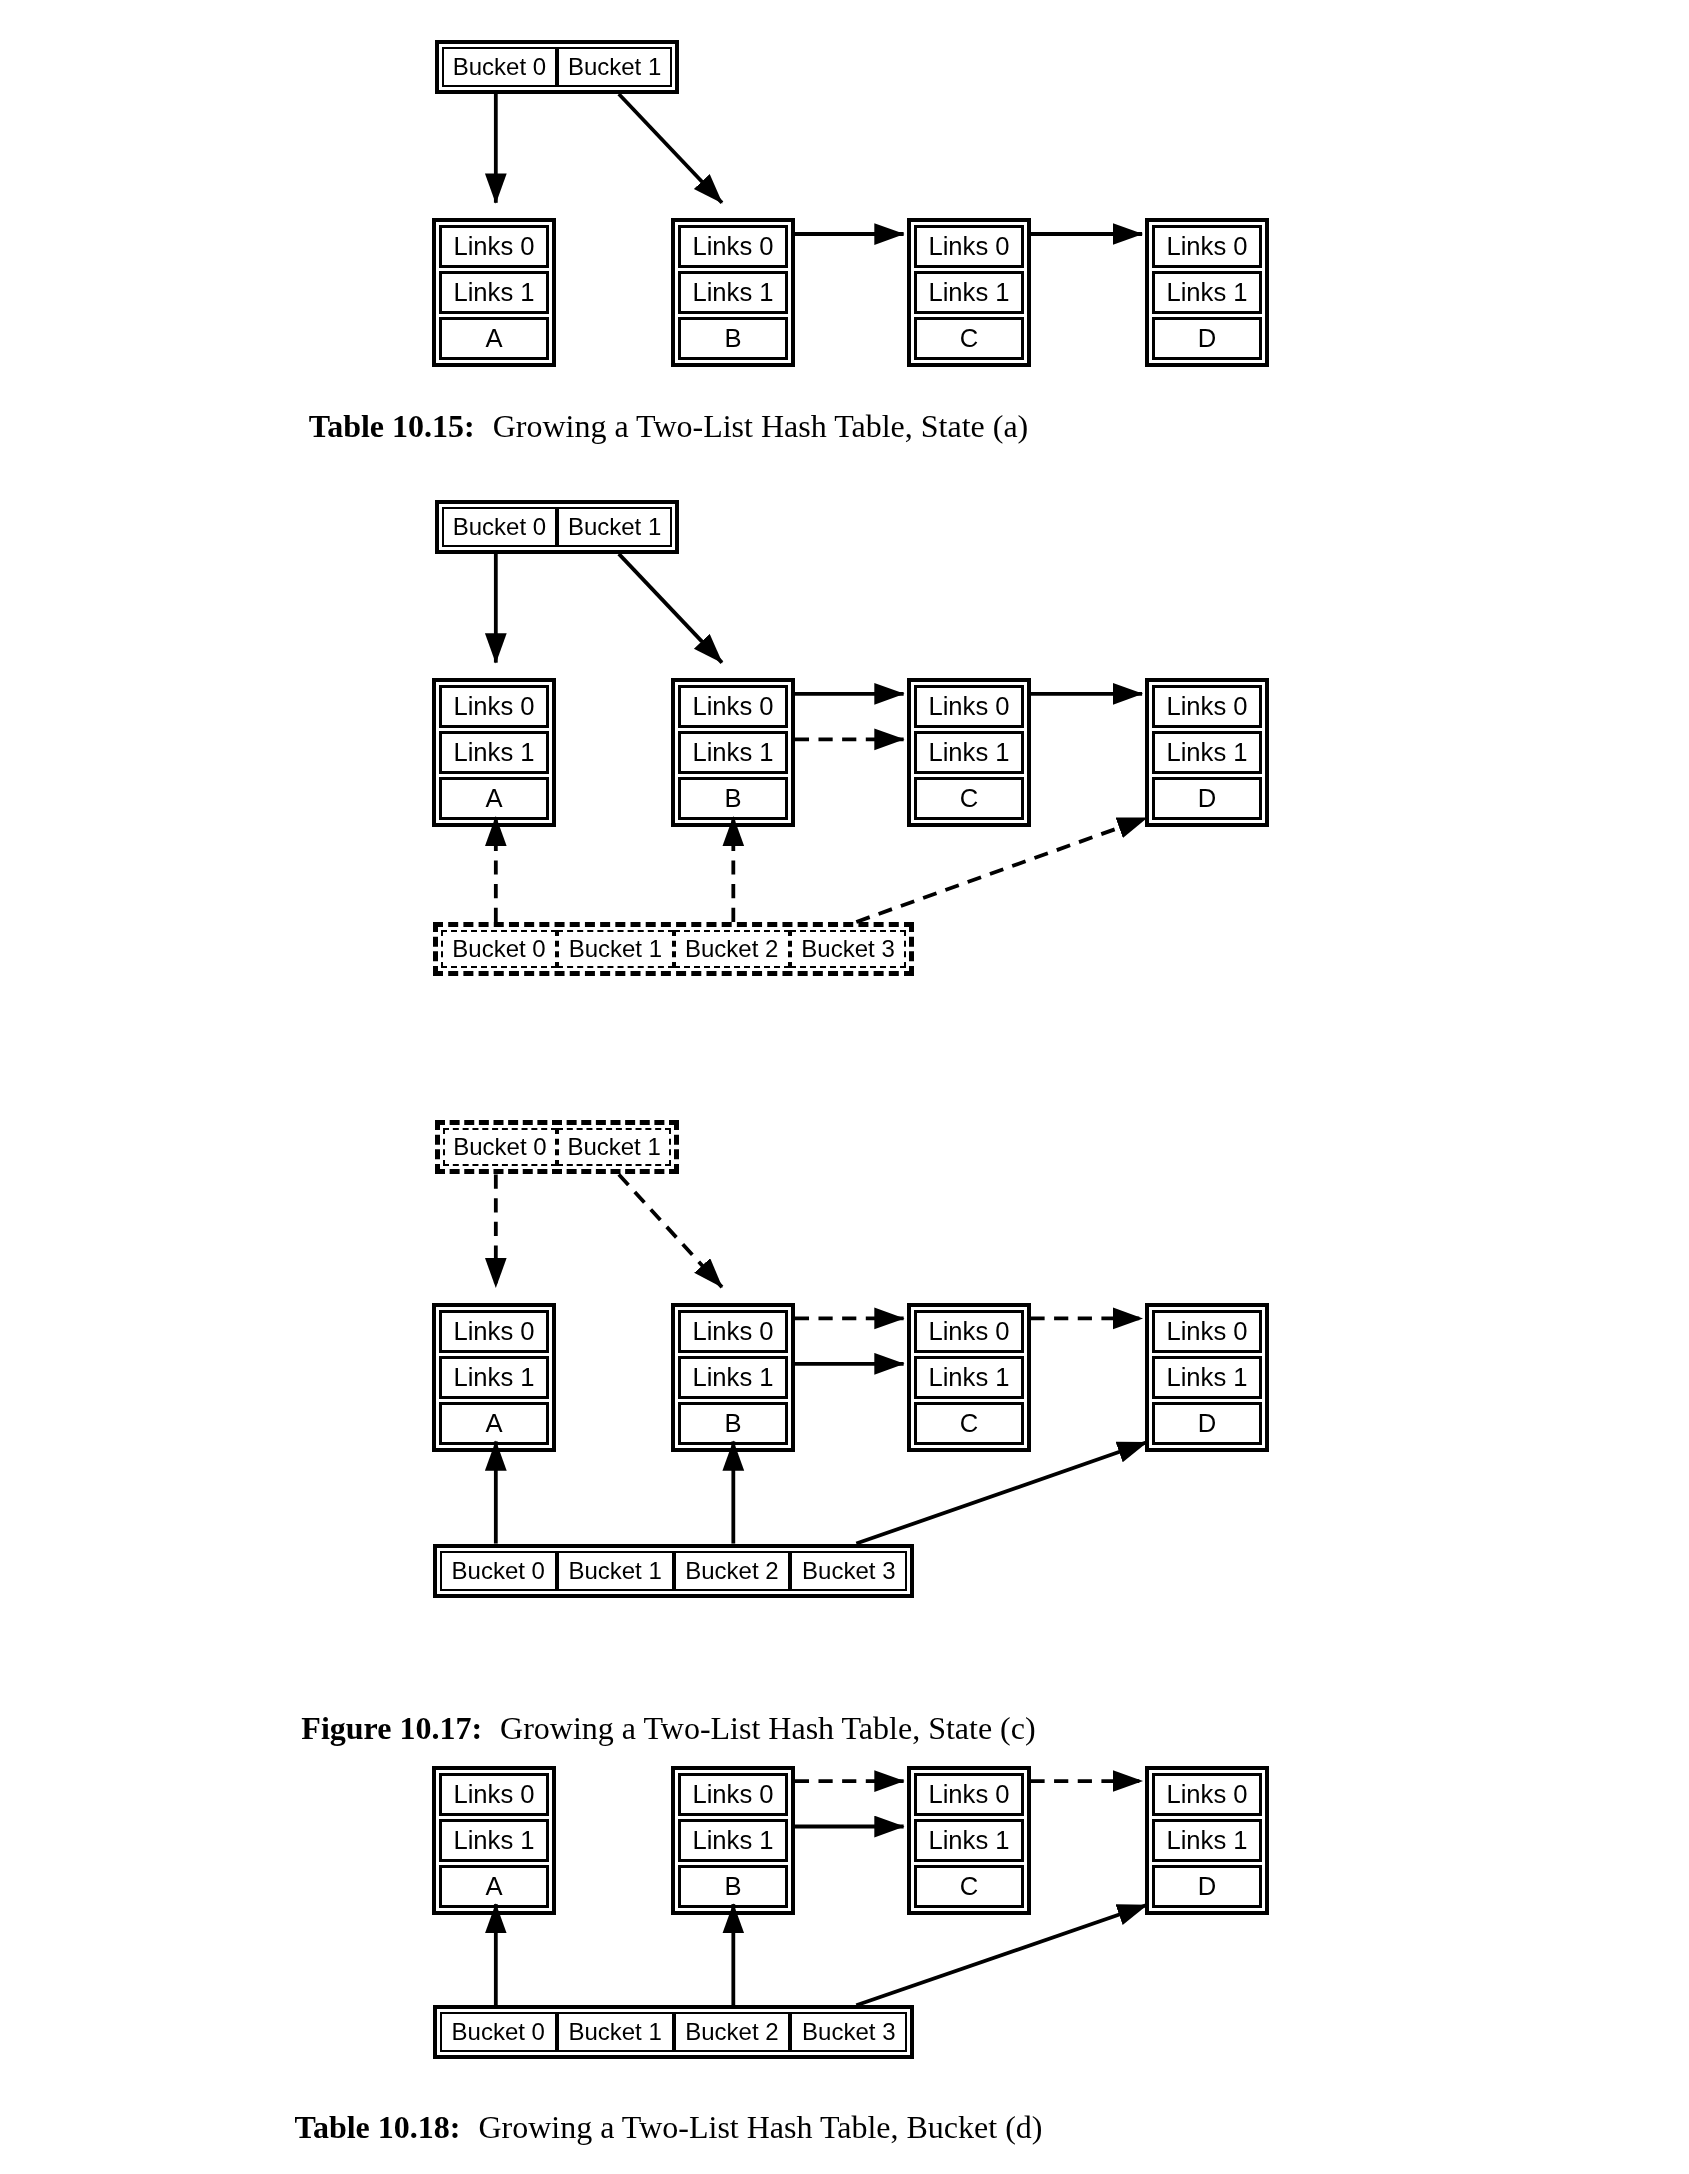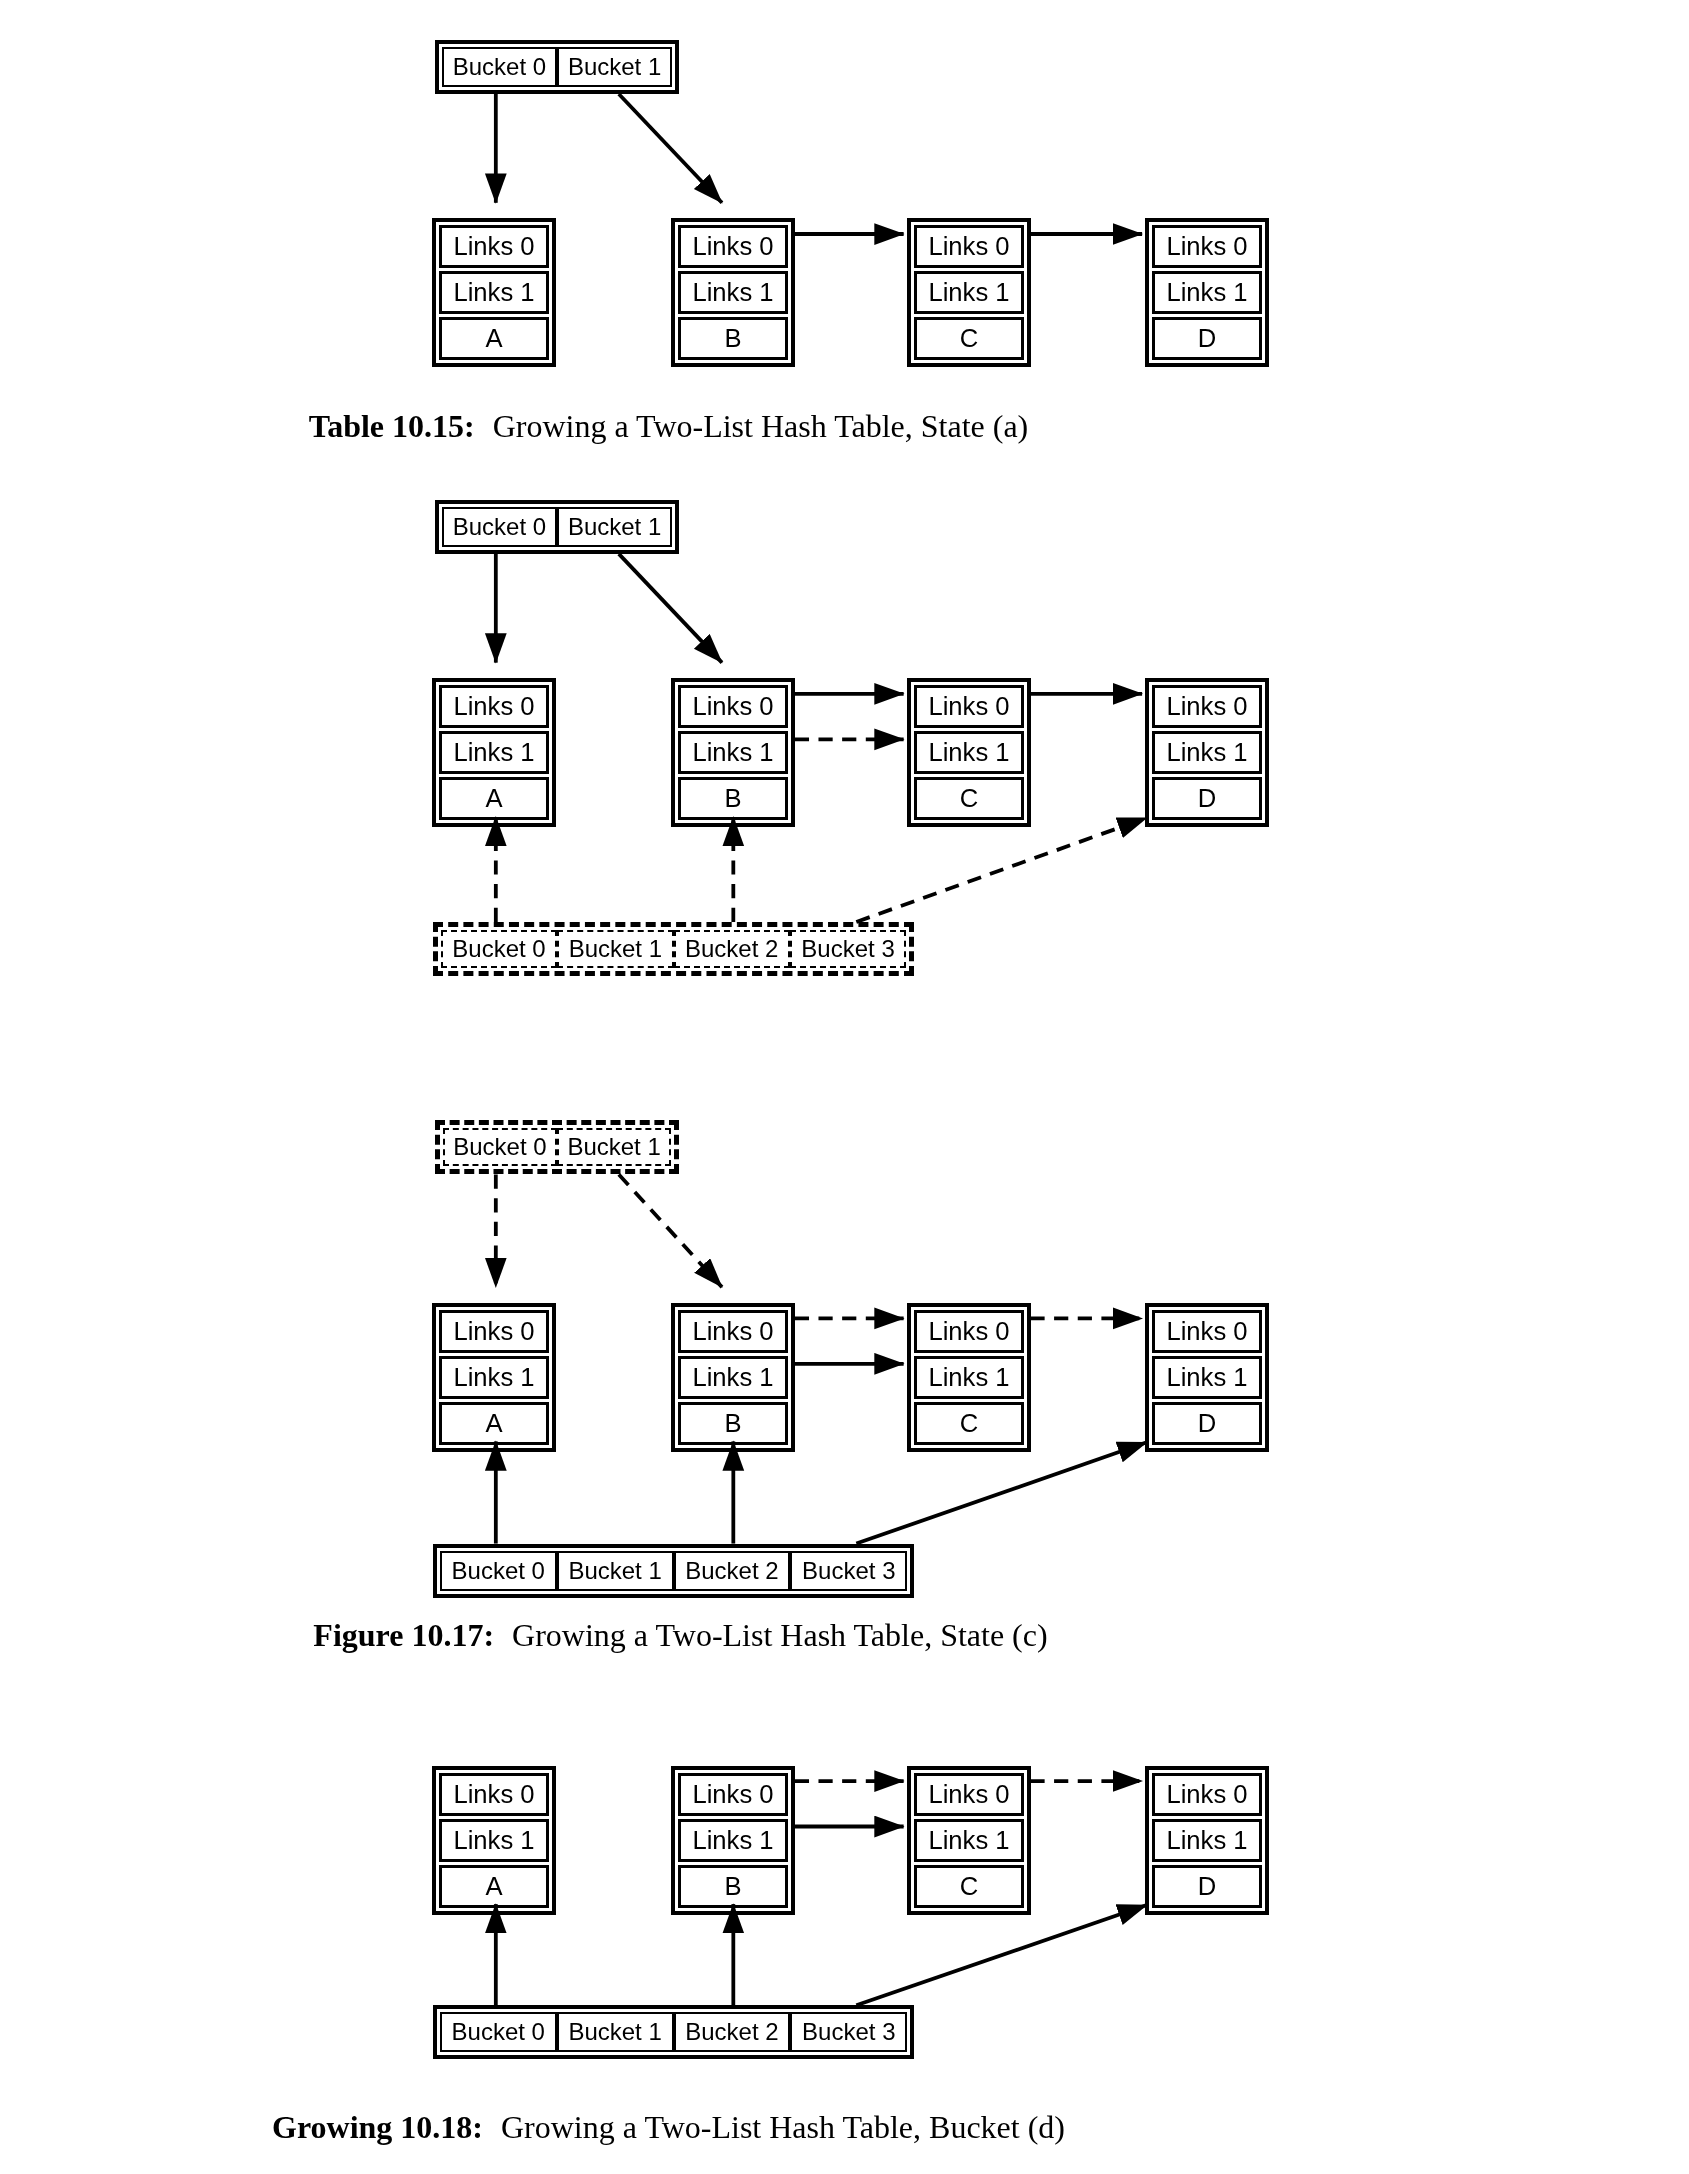--- a/index.html
+++ b/index.html
@@ -124,21 +124,21 @@
     <div class="nrow">D</div>
   </div>
 
   <div class="barray" style="left:433px;top:1544px;width:481px;">
     <div class="bcell">Bucket 0</div>
     <div class="bcell">Bucket 1</div>
     <div class="bcell">Bucket 2</div>
     <div class="bcell">Bucket 3</div>
   </div>
 
-  <div class="caption" style="top:1616px;padding-left:12px;">
+  <div class="caption" style="top:1709px;">
     <b>Figure 10.17:</b><span class="cap-rest">Growing a Two-List Hash Table, State (c)</span>
   </div>
 
   <div class="node" style="left:432px;top:1753px;">
     <div class="nrow">Links 0</div>
     <div class="nrow">Links 1</div>
     <div class="nrow">A</div>
   </div>
   <div class="node" style="left:671px;top:1753px;">
     <div class="nrow">Links 0</div>
@@ -157,21 +157,21 @@
   </div>
 
   <div class="barray" style="left:433px;top:2005px;width:481px;">
     <div class="bcell">Bucket 0</div>
     <div class="bcell">Bucket 1</div>
     <div class="bcell">Bucket 2</div>
     <div class="bcell">Bucket 3</div>
   </div>
 
   <div class="caption" style="top:2108px;">
-    <b>Growing 10.18:</b><span class="cap-rest">Growing a Two-List Hash Table, Bucket (d)</span>
+    <b>Table 10.18:</b><span class="cap-rest">Growing a Two-List Hash Table, Bucket (d)</span>
   </div>
 
   <svg id="arrows" width="1689" height="2175" viewBox="0 0 1785 2298">
     <defs>
       <marker id="ah" markerUnits="userSpaceOnUse" markerWidth="34" markerHeight="25" refX="31" refY="11.5" orient="auto">
         <path d="M0,0 L32,11.5 L0,23 Z" fill="#000"></path>
       </marker>
     </defs>
 
     <line x1="524" y1="99" x2="524" y2="214" marker-end="url(#ah)"></line>

